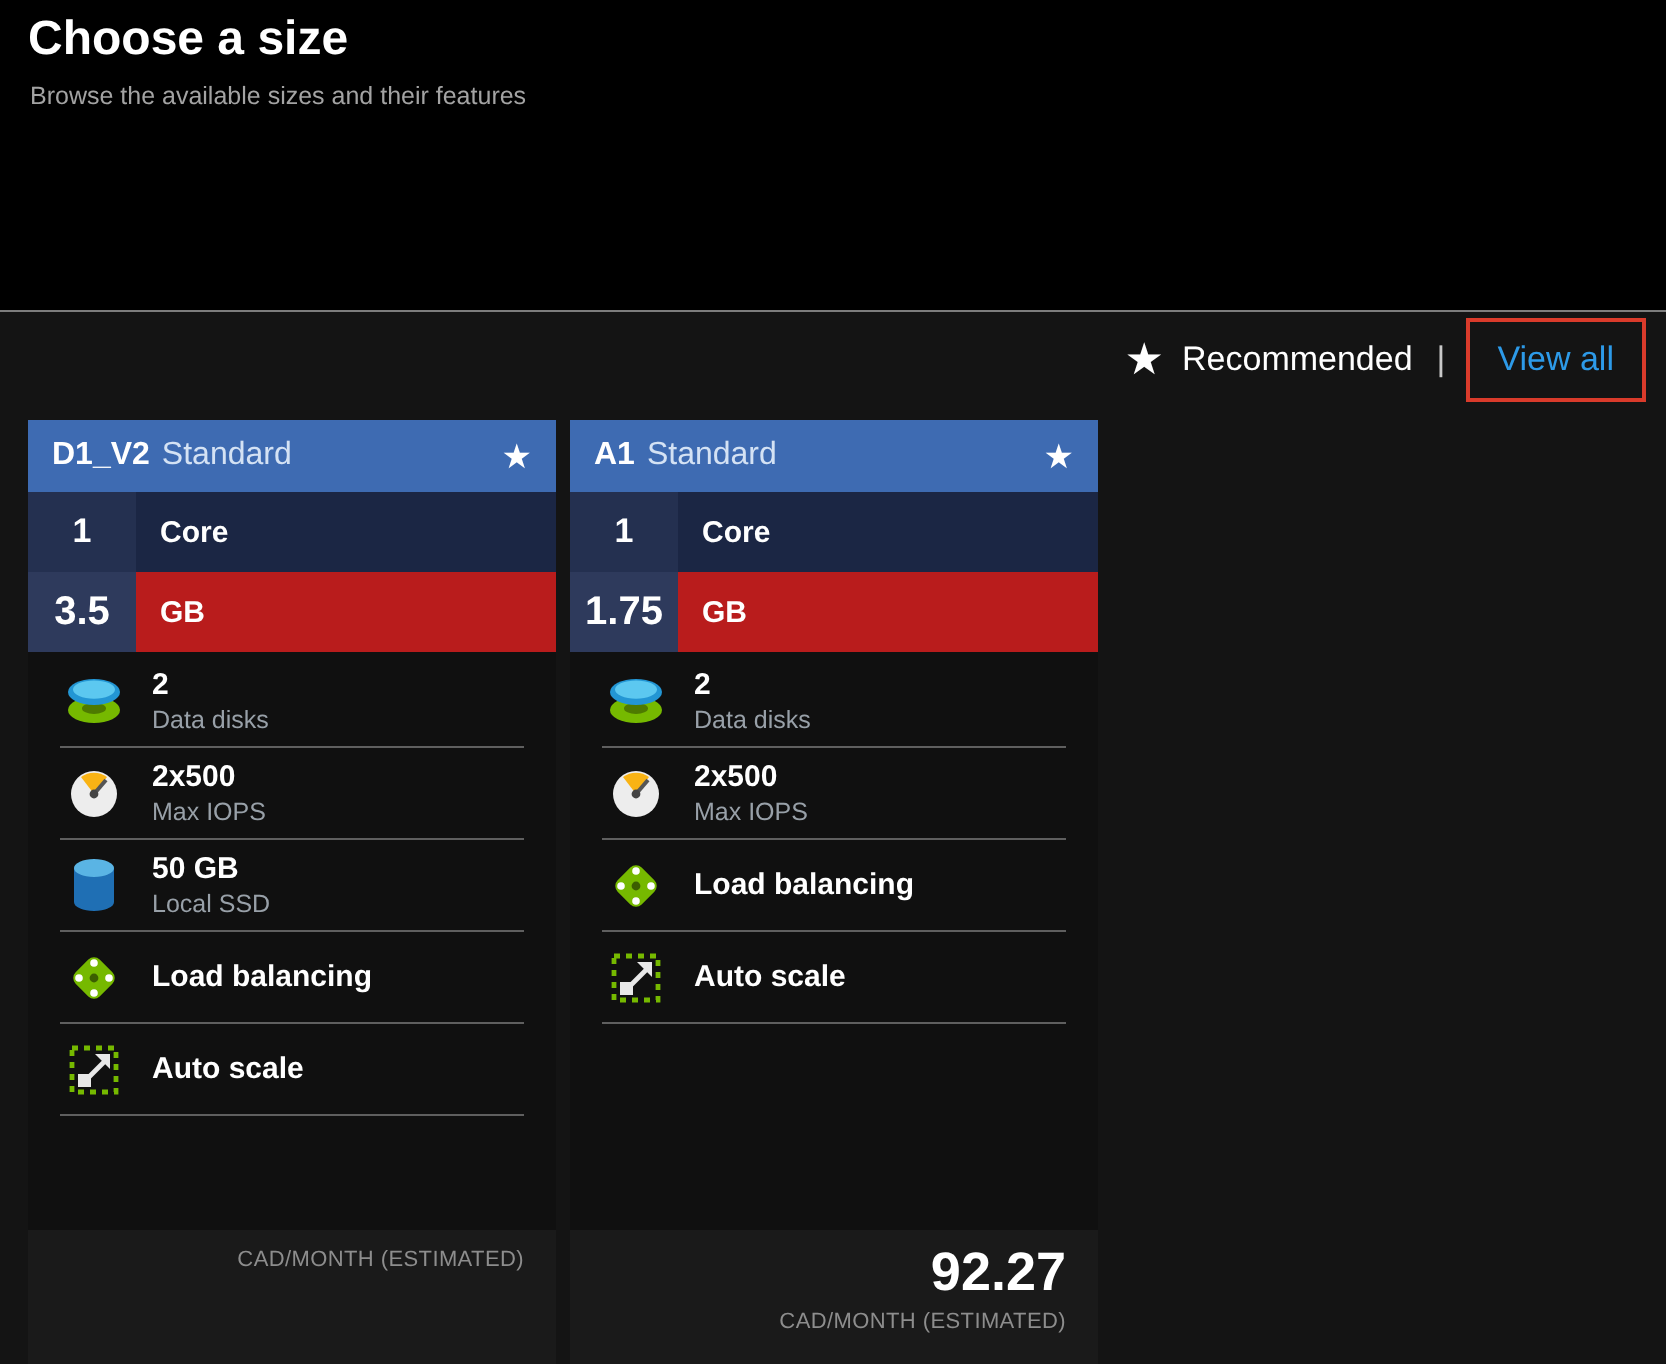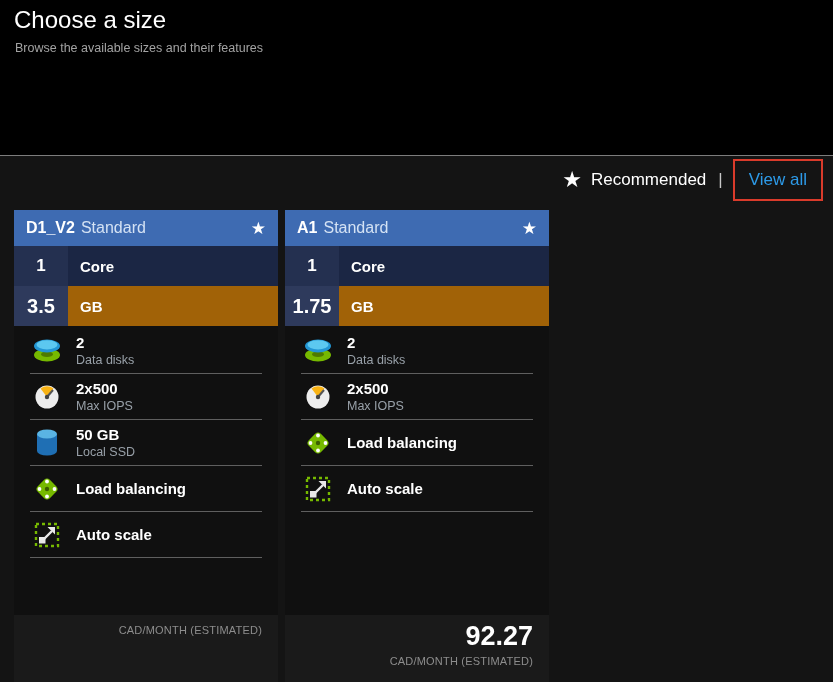--- a/index.html
+++ b/index.html
@@ -9,21 +9,21 @@
     background: #000;
     overflow: hidden;
     font-family: "Liberation Sans", sans-serif;
   }
   .content-bg {
     position: absolute; top: 156px; left: 0; right: 0; bottom: 0;
     background: #141414;
   }
   .page-title {
     position: absolute; left: 14px; top: 6px;
-    font-size: 24px; font-weight: 400; color: #ffffff;
+    font-size: 24px; font-weight: 700; color: #ffffff;
   }
   .page-subtitle {
     position: absolute; left: 15px; top: 41px;
     font-size: 12.5px; color: #a3a3a3;
   }
   .divider {
     position: absolute; top: 155px; left: 0; width: 100%;
     border-top: 1px solid #7d7d7d;
   }
   .toolbar {
@@ -56,21 +56,21 @@
     display: flex; align-items: center;
     padding: 0 12px;
   }
   .card-name { font-weight: 700; font-size: 16px; color: #fff; }
   .card-tier { margin-left: 6px; font-size: 16px; color: #d4e2f4; }
   .card-star { margin-left: auto; font-size: 17px; color: #fff; line-height: 1; }
 
   .stat-row { height: 40px; flex: 0 0 40px; display: flex; align-items: stretch; }
   .stat-row.cores { background: #1b2644; }
   .stat-row.cores .stat-num { background: #243050; }
-  .stat-row.memory { background: #a16207; }
+  .stat-row.memory { background: #b91c1c; }
   .stat-row.memory .stat-num { background: #2e3a5c; }
   .stat-num {
     width: 54px; display: flex; align-items: center; justify-content: center;
     font-weight: 700; color: #fff;
   }
   .stat-row.cores .stat-num { font-size: 17px; }
   .stat-row.memory .stat-num { font-size: 20px; }
   .stat-label {
     display: flex; align-items: center; padding-left: 12px;
     font-weight: 700; font-size: 15px; color: #fff;

